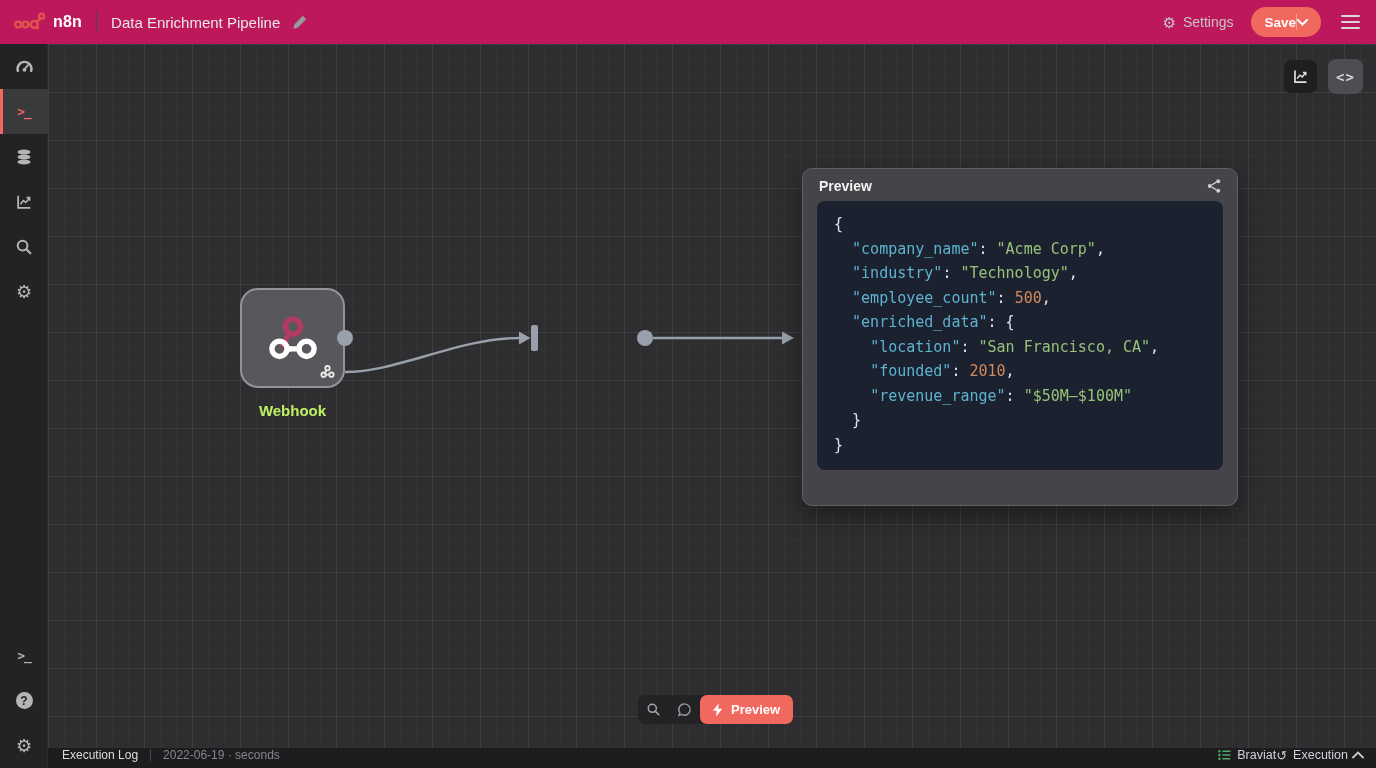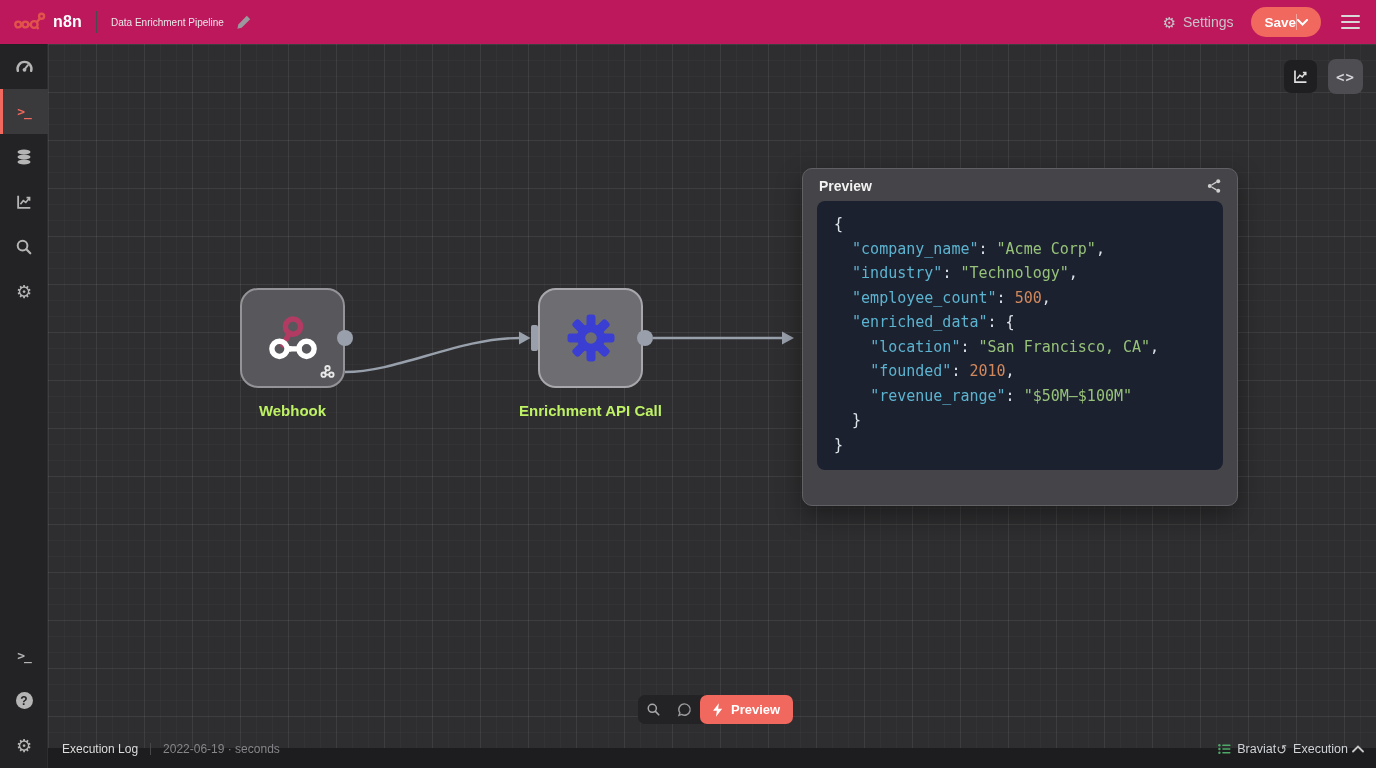--- a/index.html
+++ b/index.html
@@ -16,21 +16,21 @@
   *{box-sizing:border-box;margin:0;padding:0;}
   html,body{width:1376px;height:768px;overflow:hidden;background:#2d2d2f;
     font-family:"Liberation Sans",sans-serif;-webkit-font-smoothing:antialiased;}
 
   
   .topbar{position:absolute;left:0;top:0;width:1376px;height:44px;background:#be185d;
     display:flex;align-items:center;padding:0 14px;z-index:30;}
   .brand{display:flex;align-items:center;gap:7px;}
   .brand-name{color:#fff;font-weight:bold;font-size:16px;letter-spacing:.2px;}
   .v-divider{width:1px;height:22px;background:#4a4a4e;margin:0 14px;}
-  .wf-title{color:#e8e8e8;font-size:10px;}
+  .wf-title{color:#e8e8e8;font-size:15px;}
   .edit-btn{margin-left:12px;cursor:pointer;display:flex;align-items:center;}
   .topbar-right{margin-left:auto;display:flex;align-items:center;gap:18px;}
   .settings-btn{display:flex;align-items:center;gap:7px;color:#c6c6c9;font-size:14px;cursor:pointer;}
   .gear-glyph{font-size:15px;color:#c6c6c9;line-height:1;}
   .save-btn{background:var(--accent);border-radius:16px;height:30px;display:flex;align-items:center;
     padding:0 13px;cursor:pointer;}
   .save-label{color:#fff;font-size:13.5px;font-weight:bold;}
   .save-sep{width:1px;height:16px;background:rgba(255,255,255,.4);}
   .menu-btn{display:flex;flex-direction:column;gap:4px;cursor:pointer;padding:4px 2px;}
   .menu-btn span{display:block;width:19px;height:2px;background:#d8d8d8;border-radius:1px;}
@@ -92,21 +92,21 @@
   
   .float-bar{position:absolute;left:590px;top:651px;height:29px;display:flex;align-items:stretch;
     background:#232325;border-radius:7px;}
   .fbtn{width:31px;display:flex;align-items:center;justify-content:center;cursor:pointer;}
   .run-btn{background:var(--accent);border-radius:7px;display:flex;align-items:center;gap:8px;
     padding:0 13px;cursor:pointer;}
   .run-label{color:#fff;font-size:13px;font-weight:bold;}
 
   
   .statusbar{position:absolute;left:48px;top:748px;width:1328px;height:20px;background:#1d1d1f;
-    display:flex;align-items:flex-end;padding:0 12px 12px 14px;z-index:30;}
+    display:flex;align-items:flex-start;padding:0 12px 12px 14px;z-index:30;}
   .status-left{display:flex;align-items:center;gap:12px;}
   .exec-label{color:#dcdcdc;font-size:12px;cursor:pointer;}
   .status-div{width:1px;height:12px;background:#47474b;}
   .timestamp{color:#86868a;font-size:12px;}
   .status-right{margin-left:auto;display:flex;align-items:center;}
   .status-item{display:flex;align-items:center;gap:6px;cursor:pointer;color:#cfd2d6;font-size:12.5px;}
   .hist-glyph{font-size:13px;color:#c8c8c8;line-height:1;}
   .collapse-btn{cursor:pointer;display:flex;margin-left:4px;}
 
   svg{display:block;}
@@ -232,37 +232,20 @@
           <circle cx="11.5" cy="34" r="7"></circle>
           <circle cx="36.5" cy="34" r="7"></circle>
           <path d="M29.5 34H21.5"></path>
         </g>
       </svg>
     </span>
     <span class="node-label">Webhook</span>
   </div>
   <div class="out-dot" style="left:289px;top:286px;"></div>
 
-  <div class="node node-enrich">
-    <svg width="48" height="48" viewBox="0 0 48 48">
-      <g fill="var(--node-gear)">
-        <rect x="19.5" y="0.5" width="9" height="13" rx="3"></rect>
-        <rect x="19.5" y="0.5" width="9" height="13" rx="3" transform="rotate(45 24 24)"></rect>
-        <rect x="19.5" y="0.5" width="9" height="13" rx="3" transform="rotate(90 24 24)"></rect>
-        <rect x="19.5" y="0.5" width="9" height="13" rx="3" transform="rotate(135 24 24)"></rect>
-        <rect x="19.5" y="0.5" width="9" height="13" rx="3" transform="rotate(180 24 24)"></rect>
-        <rect x="19.5" y="0.5" width="9" height="13" rx="3" transform="rotate(225 24 24)"></rect>
-        <rect x="19.5" y="0.5" width="9" height="13" rx="3" transform="rotate(270 24 24)"></rect>
-        <rect x="19.5" y="0.5" width="9" height="13" rx="3" transform="rotate(315 24 24)"></rect>
-        <circle cx="24" cy="24" r="14"></circle>
-      </g>
-      <circle cx="24" cy="24" r="5.8" fill="#6e6e72"></circle>
-    </svg>
-    <span class="node-label">Enrichment API Call</span>
-  </div>
   <div class="in-bar"></div>
   <div class="out-dot" style="left:589px;top:286px;"></div>
 
   <section class="panel">
     <div class="panel-head">
       <span class="panel-title">Preview</span>
       <span class="share-btn">
         <svg width="16" height="16" viewBox="0 0 16 16">
           <circle cx="12.2" cy="3.2" r="2" fill="#cfcfcf"></circle>
           <circle cx="12.2" cy="12.8" r="2" fill="#cfcfcf"></circle>

